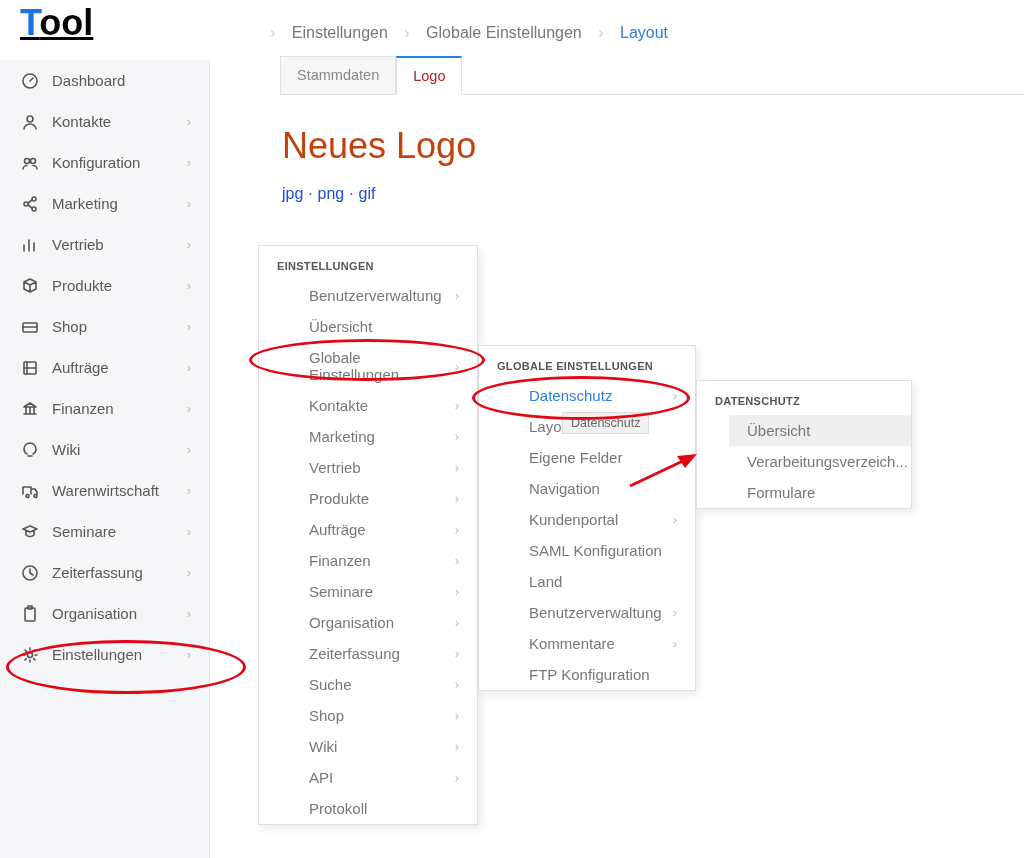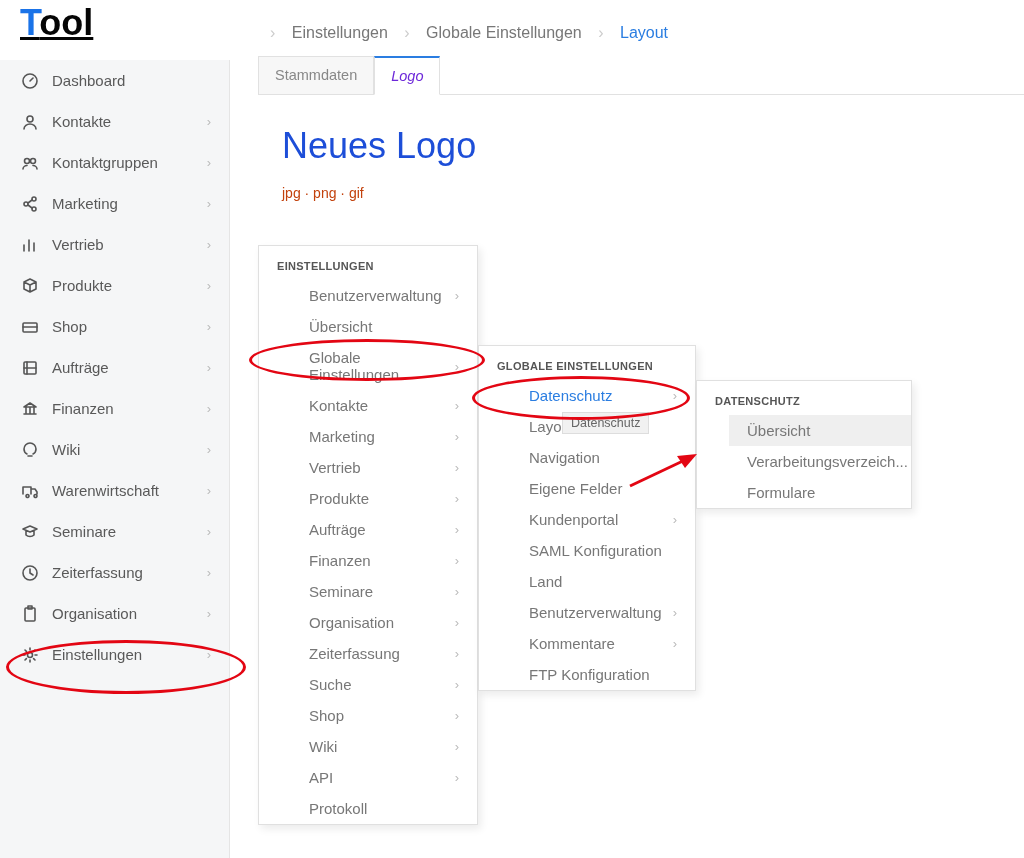--- a/index.html
+++ b/index.html
@@ -3,39 +3,39 @@
 <meta charset="utf-8">
 <style>
   * { box-sizing: border-box; margin: 0; padding: 0; }
   body { font-family: -apple-system, BlinkMacSystemFont, "Segoe UI", Arial, sans-serif; font-size: 15px; color: #555; background: #fff; width: 1024px; height: 858px; overflow: hidden; position: relative; }
 
   
   .logo { position: absolute; top: 2px; left: 20px; font-size: 36px; font-weight: 700; color: #050505; text-decoration: underline; }
   .logo .t { color: #1a73e8; }
 
   
-  .sidebar { position: absolute; top: 60px; left: 0; width: 230px; height: 798px; background: #f5f6f7; border-right: 1px solid #e5e5e5; }
+  .sidebar { position: absolute; top: 60px; left: 0; width: 210px; height: 798px; background: #f5f6f7; border-right: 1px solid #e5e5e5; }
   .sidebar-item { display: flex; align-items: center; height: 41px; padding: 0 18px; color: #595959; font-size: 15px; cursor: pointer; }
   .sidebar-item .icon { width: 24px; display: inline-flex; justify-content: center; margin-right: 10px; color:#555; }
   .sidebar-item .chev { margin-left: auto; color: #bbb; font-size: 13px; }
 
   
   .main { position: absolute; left: 258px; top: 0; right: 0; bottom: 0; background: #fff; }
   .breadcrumb { padding: 24px 14px 14px 6px; font-size: 16px; color:#777; }
   .breadcrumb span { margin: 0 6px; }
   .breadcrumb .sep { color:#ccc; }
   .breadcrumb .active { color:#2a7de1; }
 
-  .tabs { display:flex; border-bottom:1px solid #e1e1e1; }
+  .tabs { display:flex; margin-left: 22px; border-bottom:1px solid #e1e1e1; }
   .tab { padding: 10px 16px; font-size:14.5px; color:#888; border:1px solid #e1e1e1; border-bottom:none; background:#f7f7f7; cursor:pointer; }
-  .tab.active { background:#fff; color:#6d28d9; border-top:2px solid #2a7de1; border-bottom:1px solid #fff; margin-bottom:-1px;font-style:italic; }
+  .tab.active { background:#fff; color:#b91c1c; border-top:2px solid #2a7de1; border-bottom:1px solid #fff; margin-bottom:-1px; }
 
   .content { padding: 30px 24px; }
-  .page-title { font-size: 36px; font-weight: 400; color:#1d4ed8; margin-bottom: 18px; }
-  .faint-text { color:#c2410c; font-size:14px; }
+  .page-title { font-size: 36px; font-weight: 400; color:#c2410c; margin-bottom: 18px; }
+  .faint-text { color:#1d4ed8; font-size:16px; }
 
   
   .flyout { position:absolute; background:#fff; border:1px solid #e0e0e0; box-shadow: 3px 4px 8px rgba(0,0,0,0.08); }
   .flyout .head { padding: 14px 18px 8px 18px; font-size:11px; font-weight:700; color:#555; letter-spacing:.3px; }
   .fly-item { display:flex; align-items:center; padding: 7px 18px; font-size:15px; color:#777; cursor:pointer;margin-left:32px; }
   .fly-item .chev { margin-left:auto; color:#bbb; font-size:13px; }
   .fly-item.highlight { color:#2a7de1; }
   .fly-item.hover { background:#efefef; }
 
   .flyout1 { top:245px; left:258px; width:220px; }
@@ -81,21 +81,21 @@
       <span class="chev">›</span>
     </div>
     <div class="sidebar-item">
       <span class="icon">
         <svg width="18" height="18" viewBox="0 0 18 18">
           <circle cx="6" cy="7" r="2.5" stroke="#555" stroke-width="1.6" fill="none" stroke-linecap="round" stroke-linejoin="round"></circle>
           <circle cx="12" cy="7" r="2.5" stroke="#555" stroke-width="1.6" fill="none" stroke-linecap="round" stroke-linejoin="round"></circle>
           <path d="M2 15c0-2 2-3.5 4-3.5M16 15c0-2-2-3.5-4-3.5" stroke="#555" stroke-width="1.6" fill="none" stroke-linecap="round" stroke-linejoin="round"></path>
         </svg>
       </span>
-      <span>Kontaktgruppen</span>
+      <span>Konfiguration</span>
       <span class="chev">›</span>
     </div>
     <div class="sidebar-item">
       <span class="icon">
         <svg width="18" height="18" viewBox="0 0 18 18">
           <circle cx="5" cy="9" r="2" stroke="#555" stroke-width="1.6" fill="none" stroke-linecap="round" stroke-linejoin="round"></circle>
           <circle cx="13" cy="4" r="2" stroke="#555" stroke-width="1.6" fill="none" stroke-linecap="round" stroke-linejoin="round"></circle>
           <circle cx="13" cy="14" r="2" stroke="#555" stroke-width="1.6" fill="none" stroke-linecap="round" stroke-linejoin="round"></circle>
           <path d="M7 8l4-3M7 10l4 3" stroke="#555" stroke-width="1.6" fill="none" stroke-linecap="round" stroke-linejoin="round"></path>
         </svg>
@@ -306,24 +306,24 @@
   <div class="head">GLOBALE EINSTELLUNGEN</div>
   <div id="fly2">
       <div class="fly-item highlight">
         <span>Datenschutz</span>
         <span class="chev">›</span>
       </div>
       <div class="fly-item">
         <span>Layout</span>
       </div>
       <div class="fly-item">
+        <span>Eigene Felder</span>
+      </div>
+      <div class="fly-item">
         <span>Navigation</span>
-      </div>
-      <div class="fly-item">
-        <span>Eigene Felder</span>
       </div>
       <div class="fly-item">
         <span>Kundenportal</span>
         <span class="chev">›</span>
       </div>
       <div class="fly-item">
         <span>SAML Konfiguration</span>
       </div>
       <div class="fly-item">
         <span>Land</span>

